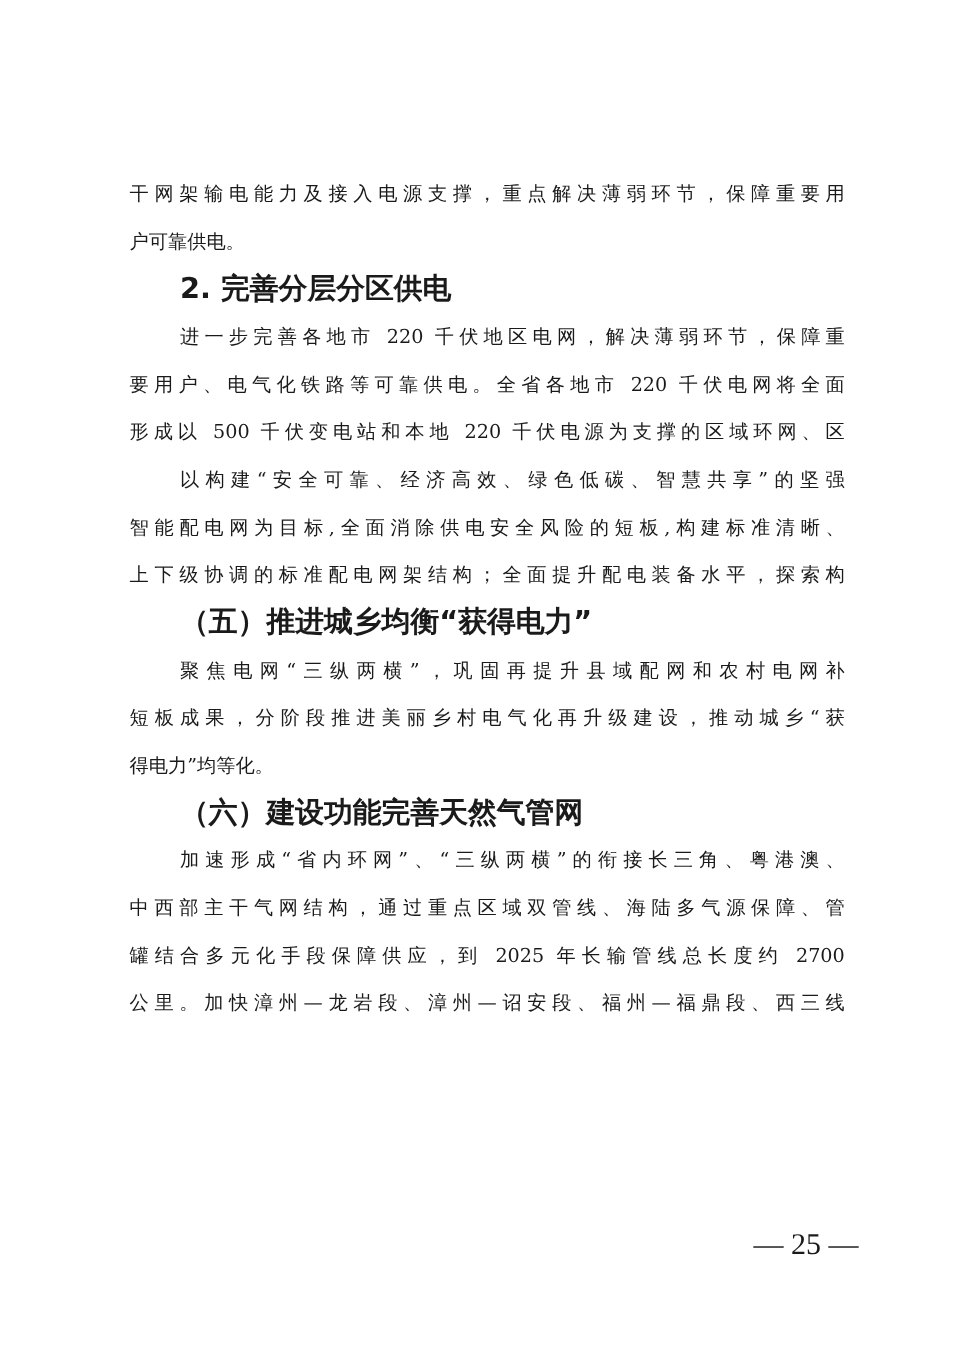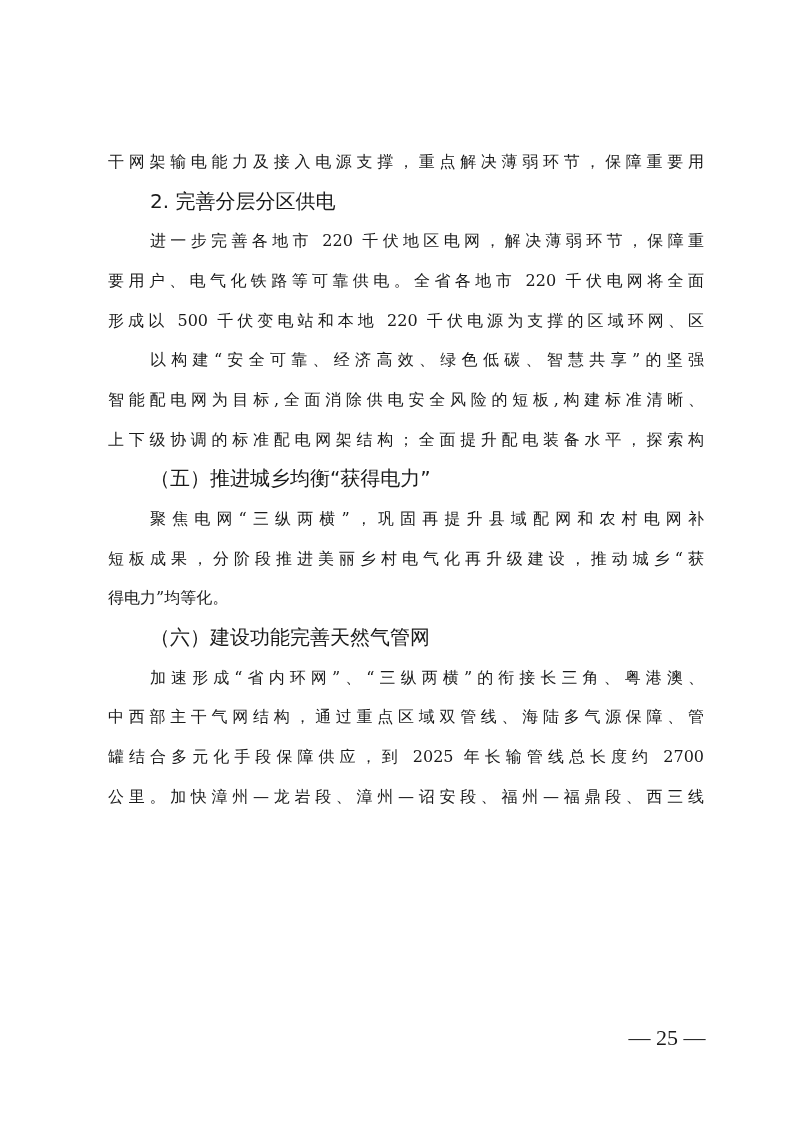--- a/index.html
+++ b/index.html
@@ -28,46 +28,47 @@
     white-space: nowrap;
     text-align: justify;
     text-align-last: justify;
     letter-spacing: 0px;
   }
   .line.last {
     text-align-last: left;
   }
   .line.heading {
     font-family: "DejaVu Sans", "Liberation Sans", sans-serif;
-    font-weight: normal;
+    font-weight: bold;
     padding-left: 42px;
     text-align-last: left;
-    font-size: 20px;
+    font-size: 24px;
   }
   .line.indent {
     padding-left: 42px;
   }
   .page-number {
     position: absolute;
     left: 628px;
     top: 1024px;
     width: 78px;
     height: 28px;
     line-height: 28px;
     font-family: "Liberation Serif", "DejaVu Serif", serif;
-    font-size: 22px;
+    font-size: 25px;
     text-align: center;
     white-space: nowrap;
   }
 </style>
 </head>
 <body>
 
 <div class="page">
   <div class="line">干网架输电能力及接入电源支撑，重点解决薄弱环节，保障重要用</div>
+  <div class="line last">户可靠供电。</div>
   <div class="line heading">2. 完善分层分区供电</div>
   <div class="line indent">进一步完善各地市 220 千伏地区电网，解决薄弱环节，保障重</div>
   <div class="line">要用户、电气化铁路等可靠供电。全省各地市 220 千伏电网将全面</div>
   <div class="line">形成以 500 千伏变电站和本地 220 千伏电源为支撑的区域环网、区</div>
   <div class="line indent">以构建“安全可靠、经济高效、绿色低碳、智慧共享”的坚强</div>
   <div class="line">智能配电网为目标,全面消除供电安全风险的短板,构建标准清晰、</div>
   <div class="line">上下级协调的标准配电网架结构；全面提升配电装备水平，探索构</div>
   <div class="line heading">（五）推进城乡均衡“获得电力”</div>
   <div class="line indent">聚焦电网“三纵两横”，巩固再提升县域配网和农村电网补</div>
   <div class="line">短板成果，分阶段推进美丽乡村电气化再升级建设，推动城乡“获</div>

